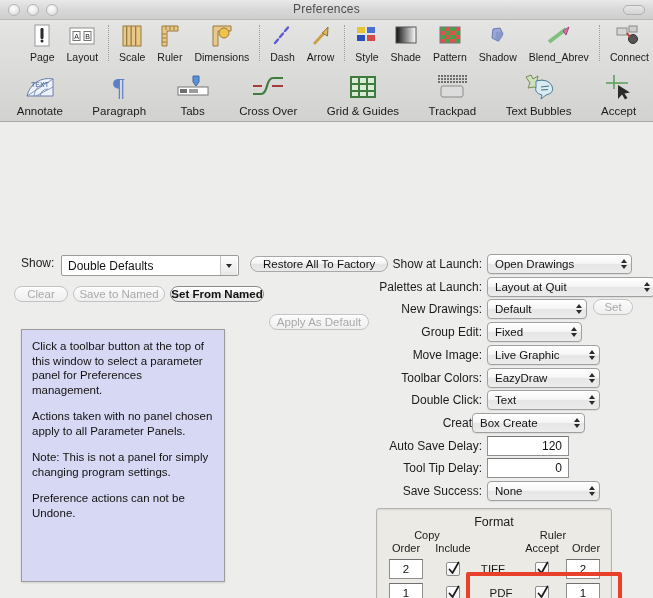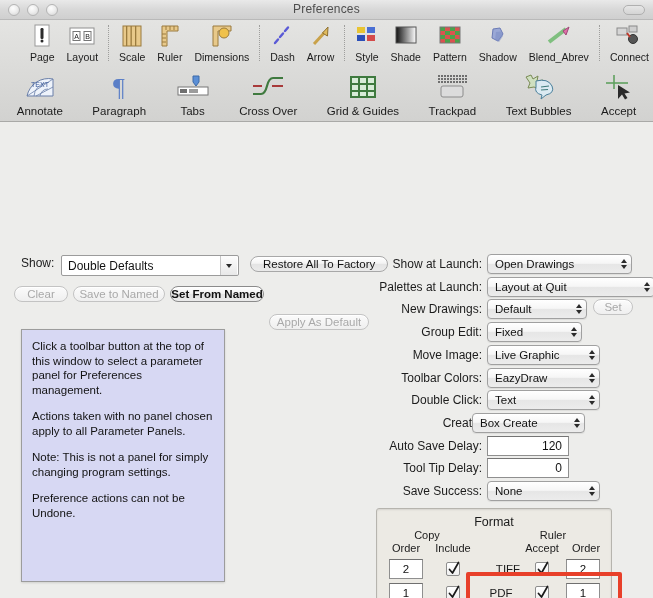--- a/index.html
+++ b/index.html
@@ -623,21 +623,21 @@
       <div class="fhdr" style="left:140px;top:33px;width:50px;">Accept</div>
       <div class="fhdr" style="left:186px;top:33px;width:46px;">Order</div>
 
       <div id="format-rows">
           <div class="fnum" style="left: 12px; top: 50px;">2</div>
           <div class="chk" style="left: 69px; top: 53px;">
             <svg width="14" height="18" viewBox="0 0 14 18">
   <path d="M2.5 8.5 L5.5 12 L11.5 1.5" fill="none" stroke="#1a1a1a" stroke-width="1.7" stroke-linecap="round" stroke-linejoin="round"></path>
             </svg>
           </div>
-          <div class="fname" style="left: 95px; top: 54px; width: 72px; text-align: center;">TIFF</div>
+          <div class="fname" style="left: 80px; top: 54px; width: 72px; text-align: center;">TIFF</div>
           <div class="chk" style="left: 158px; top: 53px;">
             <svg width="14" height="18" viewBox="0 0 14 18">
   <path d="M2.5 8.5 L5.5 12 L11.5 1.5" fill="none" stroke="#1a1a1a" stroke-width="1.7" stroke-linecap="round" stroke-linejoin="round"></path>
             </svg>
           </div>
           <div class="fnum" style="left: 189px; top: 50px;">2</div>
           <div class="fnum" style="left: 12px; top: 74px;">1</div>
           <div class="chk" style="left: 69px; top: 77px;">
             <svg width="14" height="18" viewBox="0 0 14 18">
   <path d="M2.5 8.5 L5.5 12 L11.5 1.5" fill="none" stroke="#1a1a1a" stroke-width="1.7" stroke-linecap="round" stroke-linejoin="round"></path>

